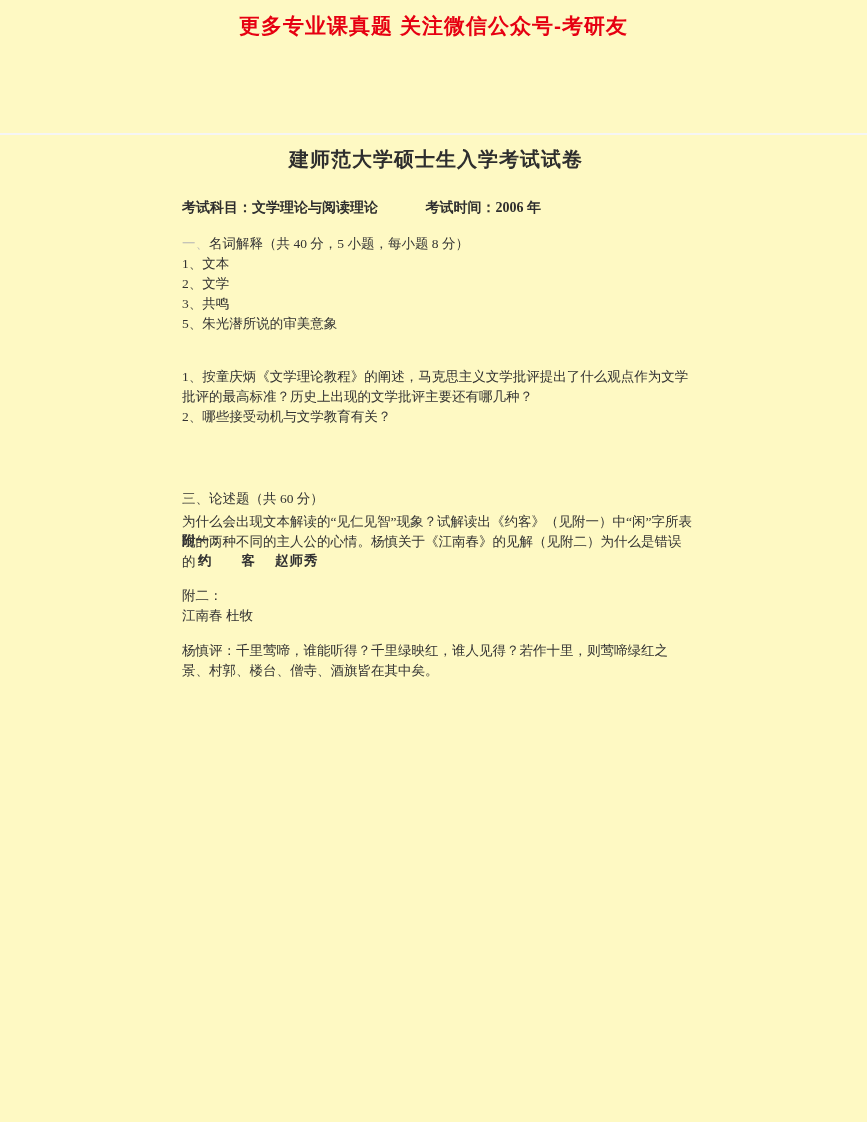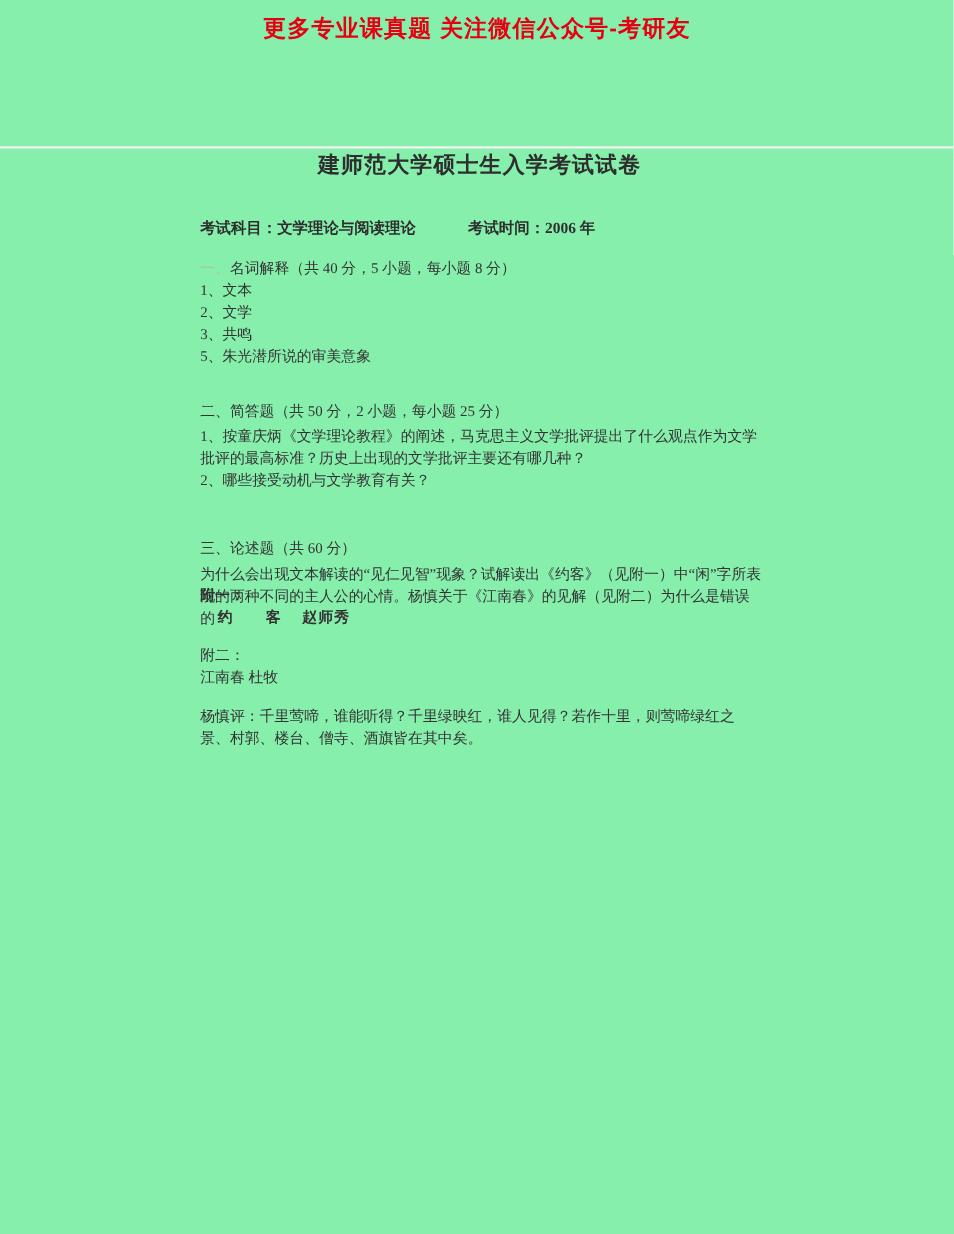--- a/index.html
+++ b/index.html
@@ -1,20 +1,20 @@
 <!DOCTYPE html>
 <html><head>
 <meta charset="utf-8">
 <style>
   html, body { margin: 0; padding: 0; background: #ffffff; }
   .page {
     position: relative;
     width: 867px;
     height: 1122px;
-    background: #86efac;
+    background: #fef9c3;
     overflow: hidden;
     font-family: "Liberation Serif", "DejaVu Serif", serif;
     color: #333333;
   }
   .banner {
     position: absolute;
     top: 12px;
     left: 0;
     right: 0;
     text-align: center;
@@ -27,21 +27,21 @@
   .scan-artifact {
     position: absolute;
     top: 133px;
     left: 0;
     right: 0;
     height: 2px;
     background: #f5f5f5;
   }
   .doc-title {
     position: absolute;
-    top: 136px;
+    top: 146px;
     left: 182px;
     width: 508px;
     text-align: center;
     font-size: 20px;
     font-weight: bold;
     letter-spacing: 1px;
     color: #2e2e2e;
   }
   .meta-line {
     position: absolute;
@@ -89,21 +89,20 @@
 
   <div class="text-block sec1">
     <div class="faded-first">一、名词解释（共 40 分，5 小题，每小题 8 分）</div>
     <div>1、文本</div>
     <div>2、文学</div>
     <div>3、共鸣</div>
     <div>5、朱光潜所说的审美意象</div>
   </div>
 
   <div class="text-block sec2">
-    <div>二、简答题（共 50 分，2 小题，每小题 25 分）</div>
     <div class="sec-body">1、按童庆炳《文学理论教程》的阐述，马克思主义文学批评提出了什么观点作为文学批评的最高标准？历史上出现的文学批评主要还有哪几种？</div>
     <div>2、哪些接受动机与文学教育有关？</div>
   </div>
 
   <div class="text-block sec3">
     <div>三、论述题（共 60 分）</div>
     <div class="sec-body">为什么会出现文本解读的“见仁见智”现象？试解读出《约客》（见附一）中“闲”字所表现的两种不同的主人公的心情。杨慎关于《江南春》的见解（见附二）为什么是错误的？</div>
   </div>
 
   <div class="text-block app1">

